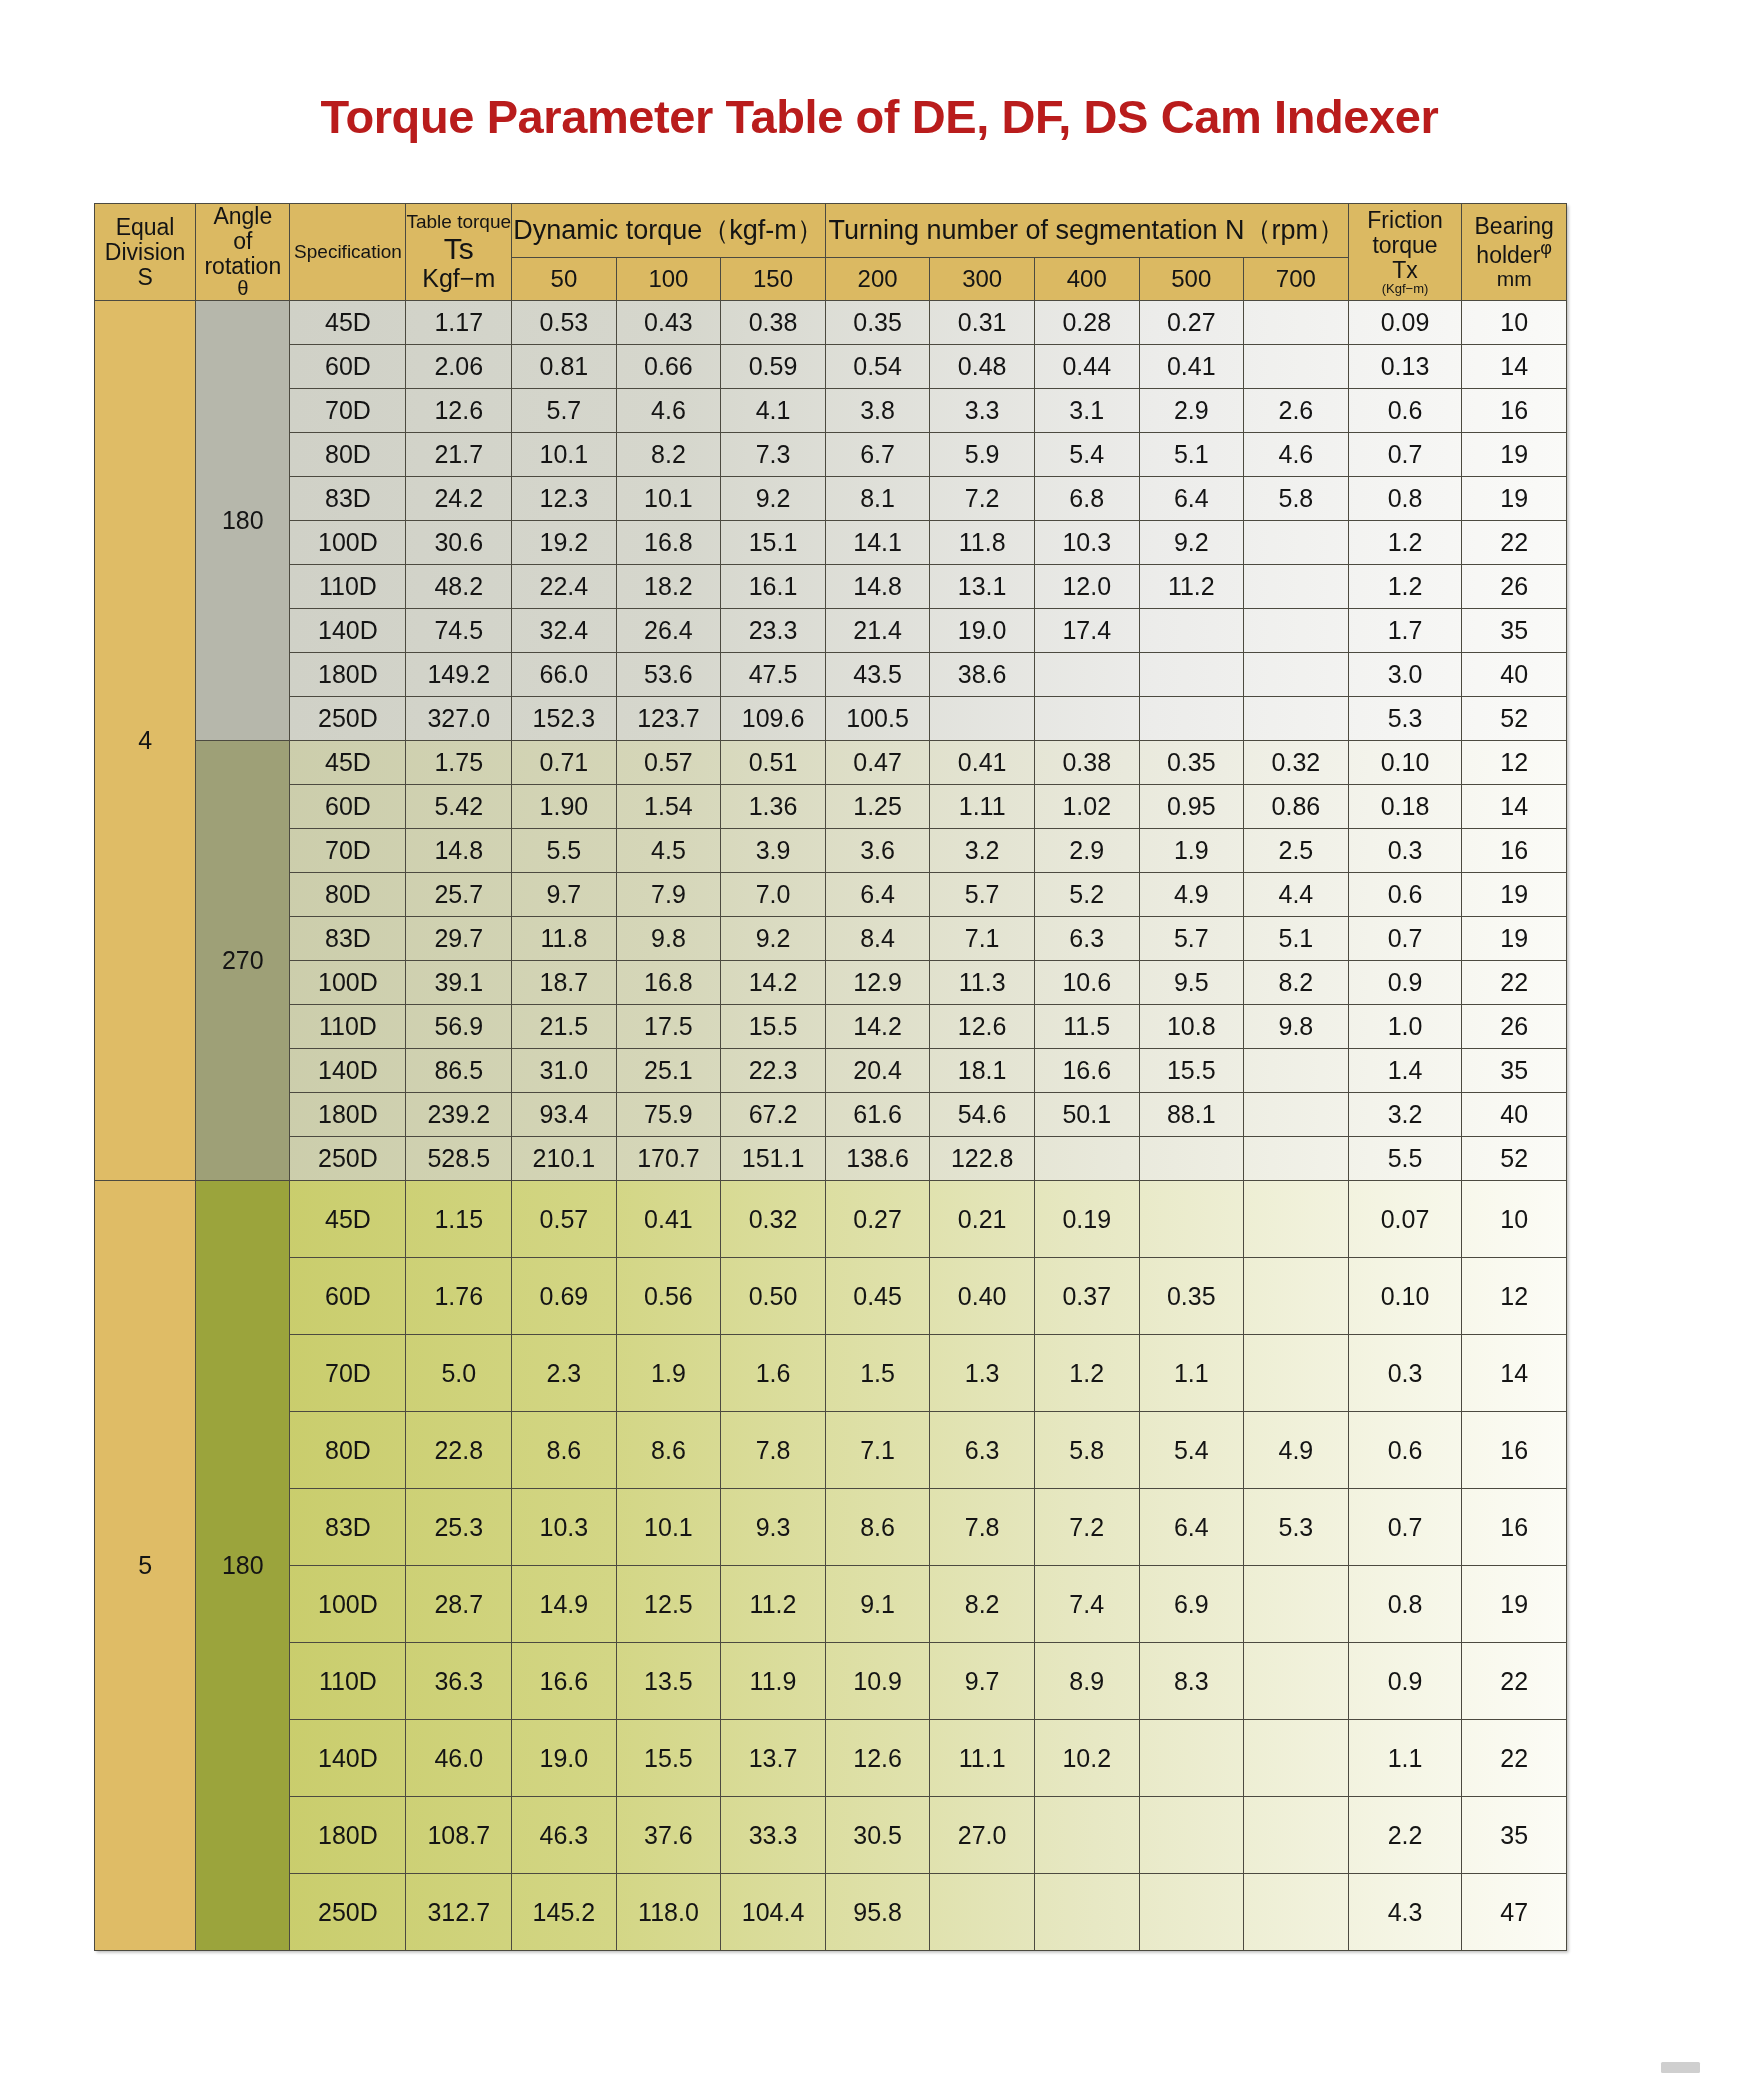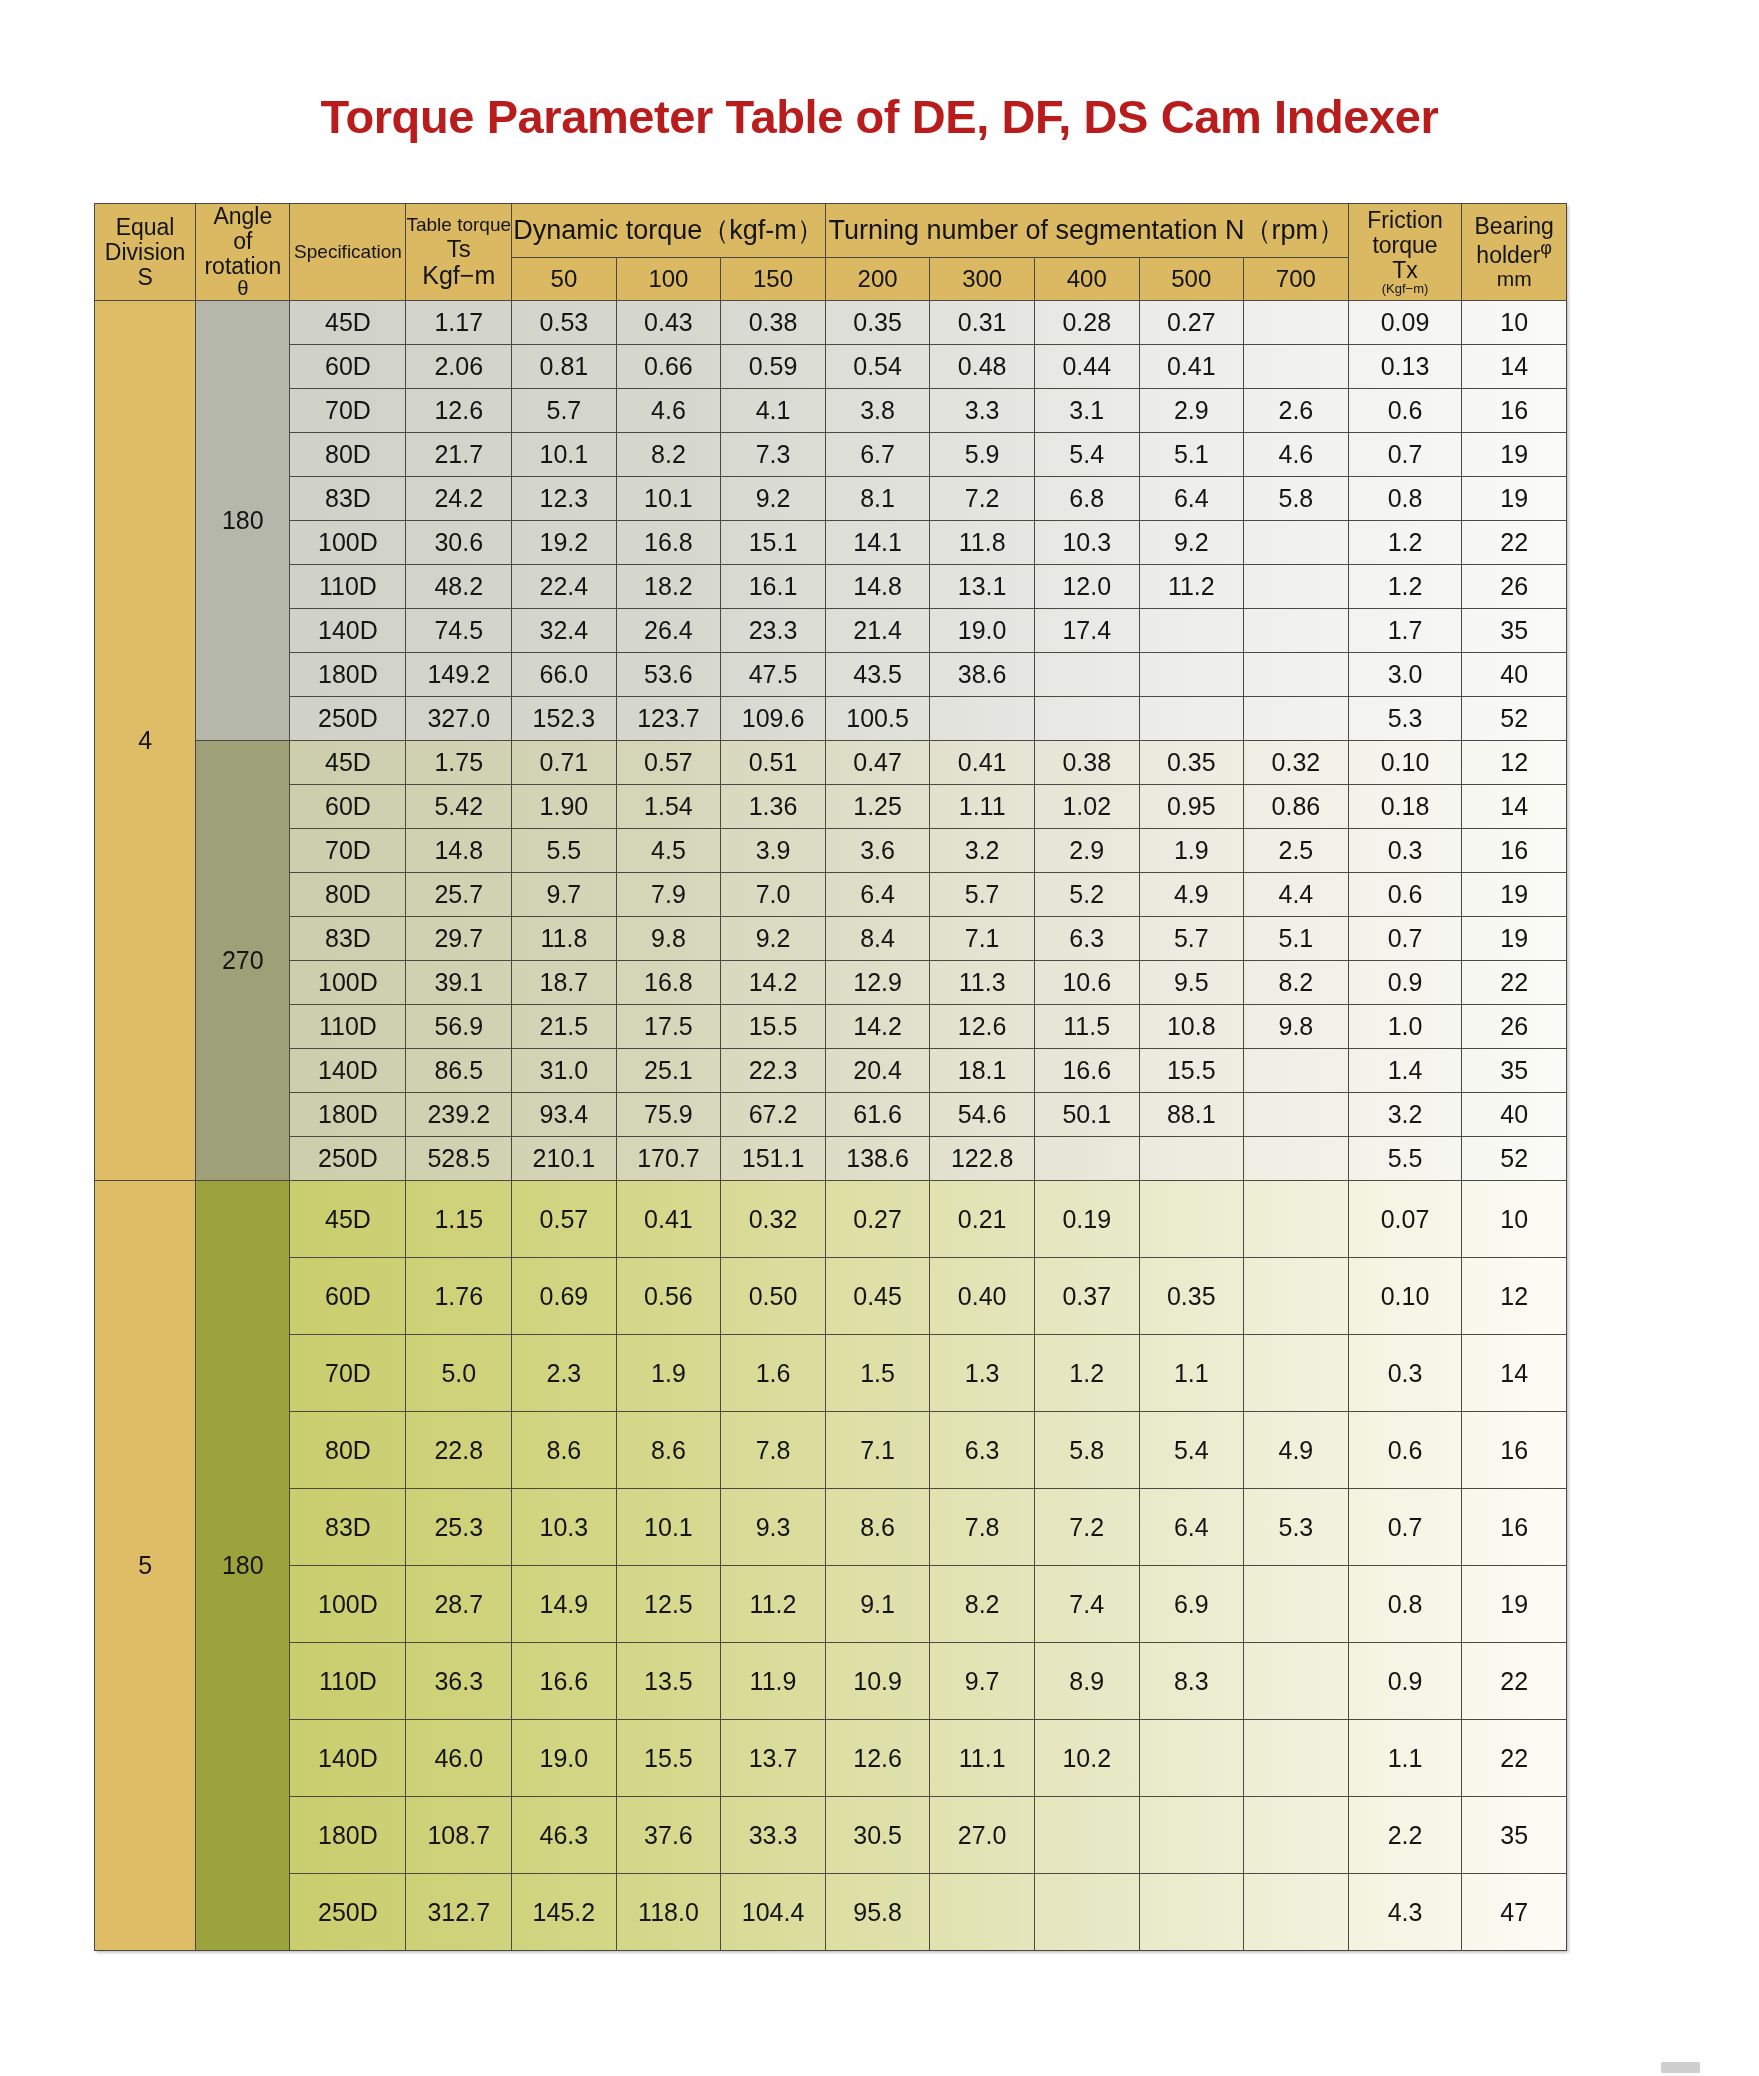--- a/index.html
+++ b/index.html
@@ -128,21 +128,21 @@
         </th>
         <th rowspan="2" class="h-tall">
           <div>Angle</div>
           <div>of</div>
           <div>rotation</div>
           <div class="h-theta">θ</div>
         </th>
         <th rowspan="2" class="h-spec">Specification</th>
         <th rowspan="2" class="h-small">
           <div>Table torque</div>
-          <div style="font-size:24px">Ts</div>
+          <div style="font-size:30px">Ts</div>
           <div style="font-size:25px">Kgf−m</div>
         </th>
         <th colspan="3" class="h-big">Dynamic torque（kgf-m）</th>
         <th colspan="5" class="h-big">Turning number of segmentation N（rpm）</th>
         <th rowspan="2" class="h-tall">
           <div>Friction</div>
           <div>torque</div>
           <div>Tx</div>
           <div style="font-size:13px">(Kgf−m)</div>
         </th>

